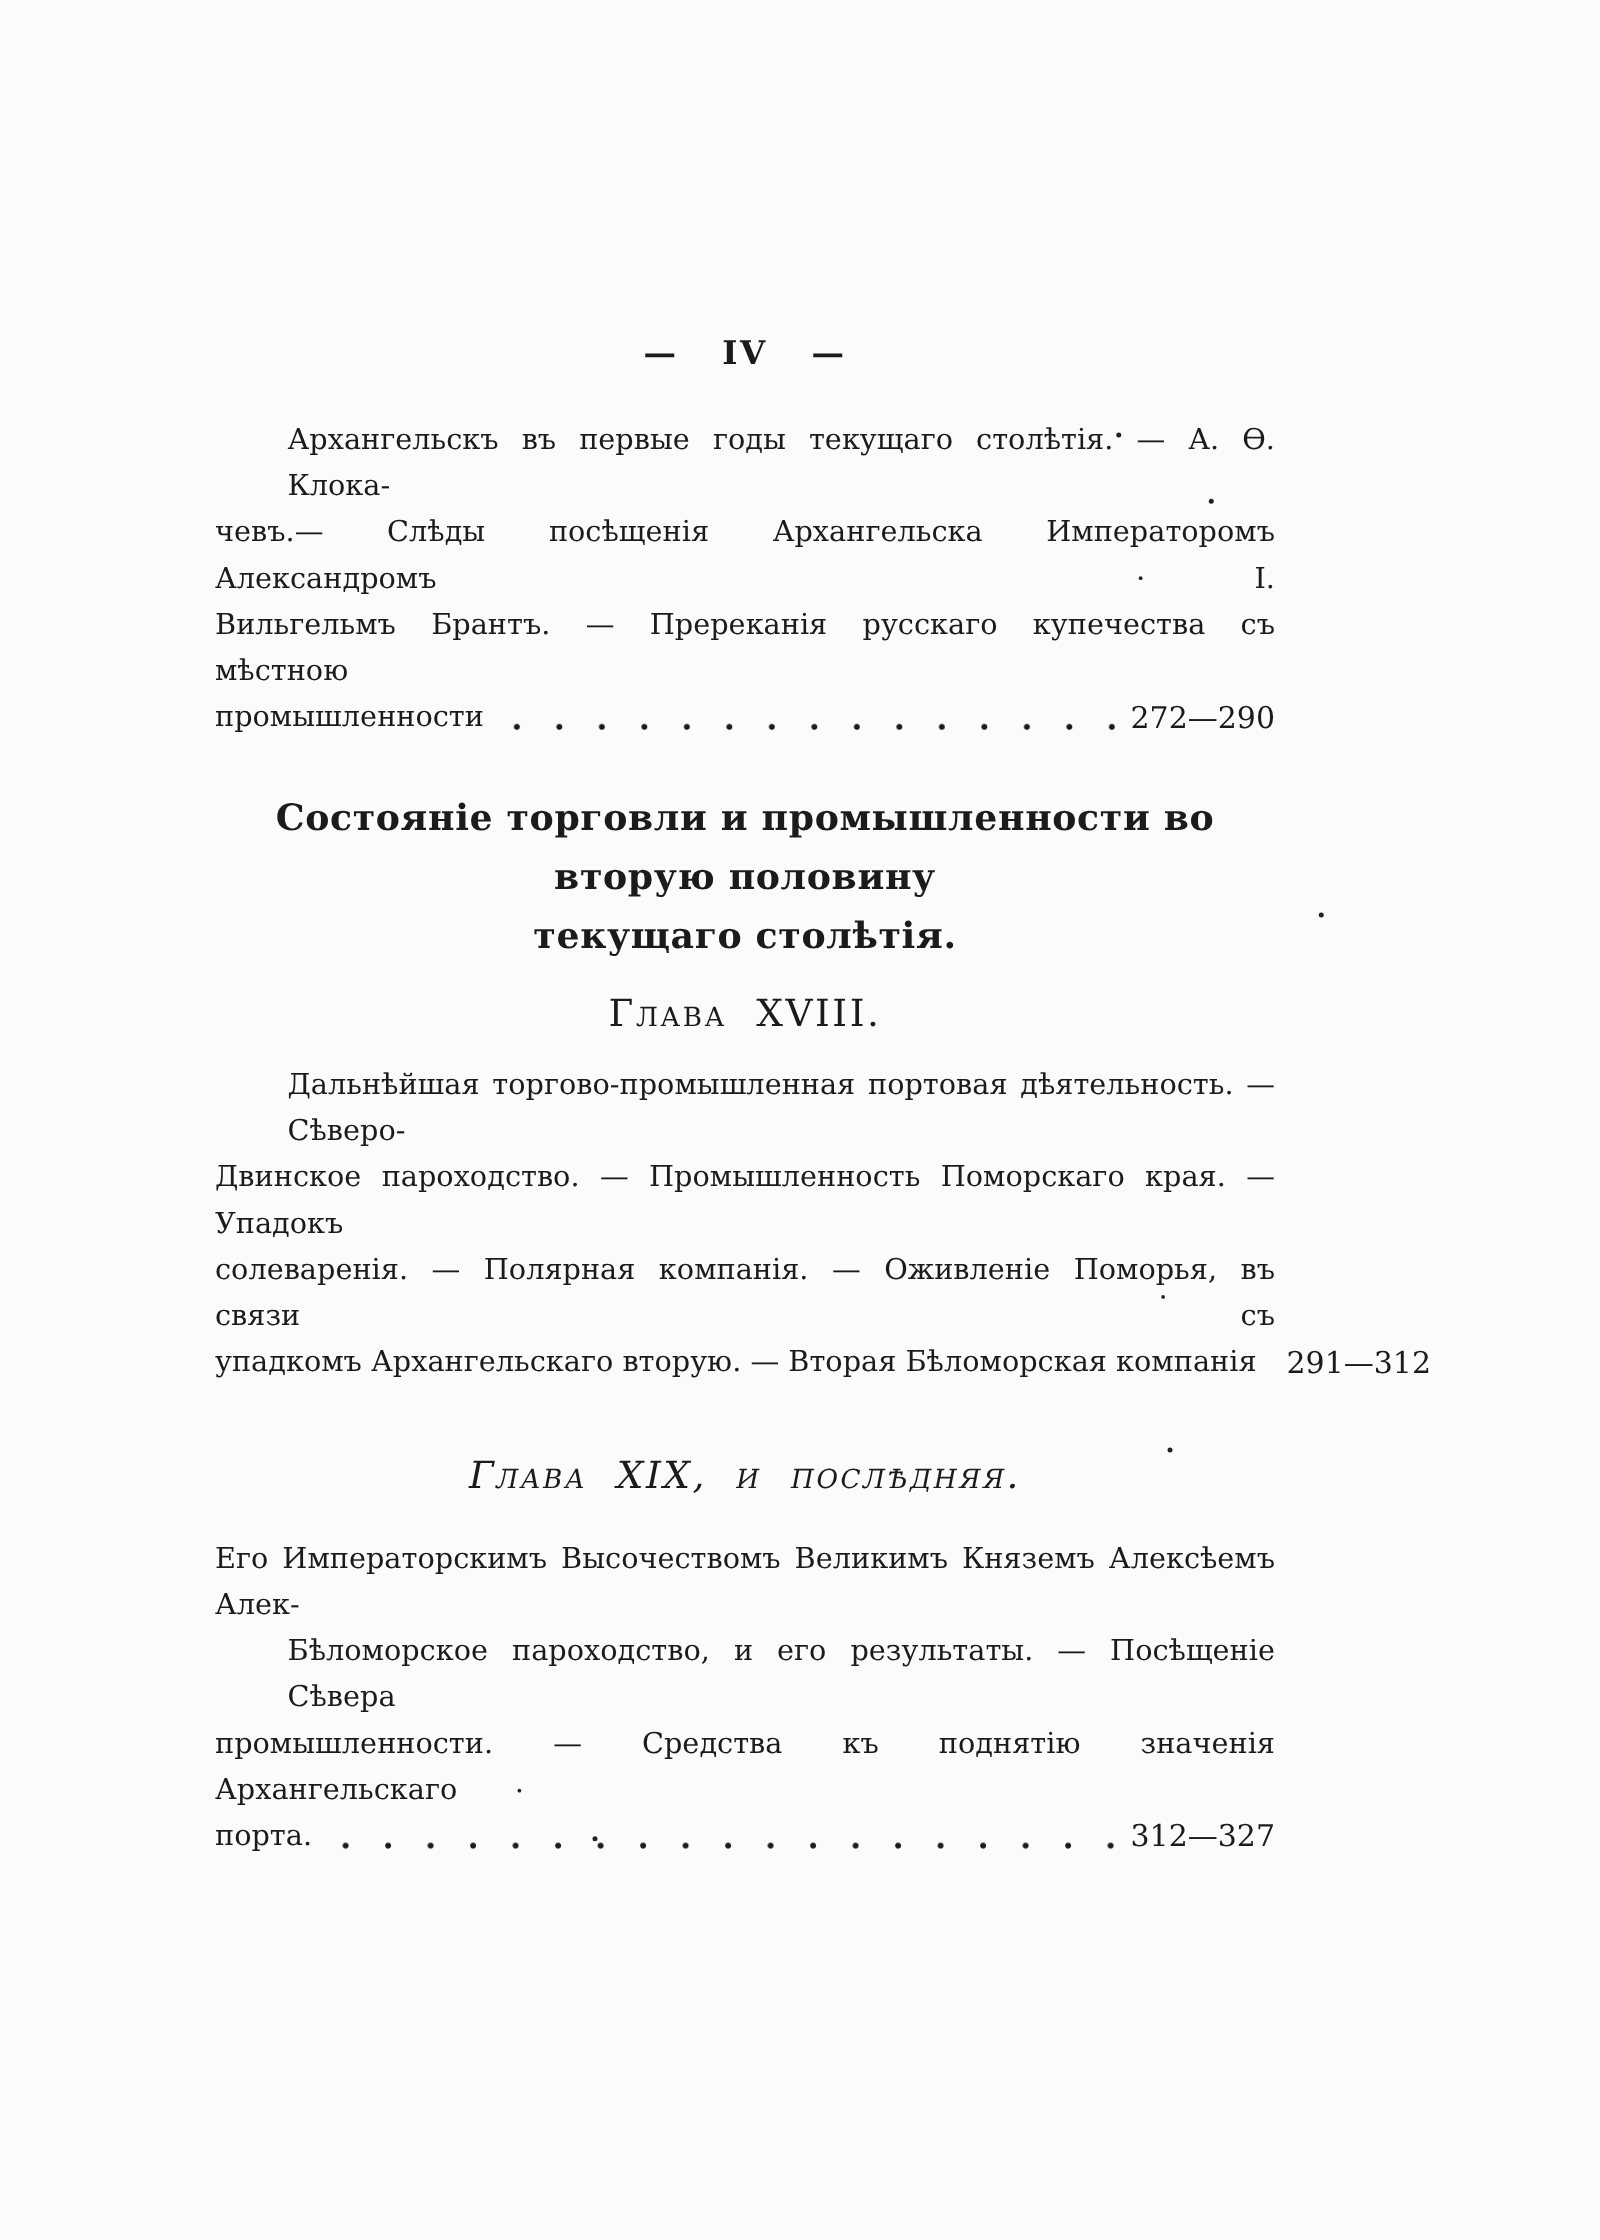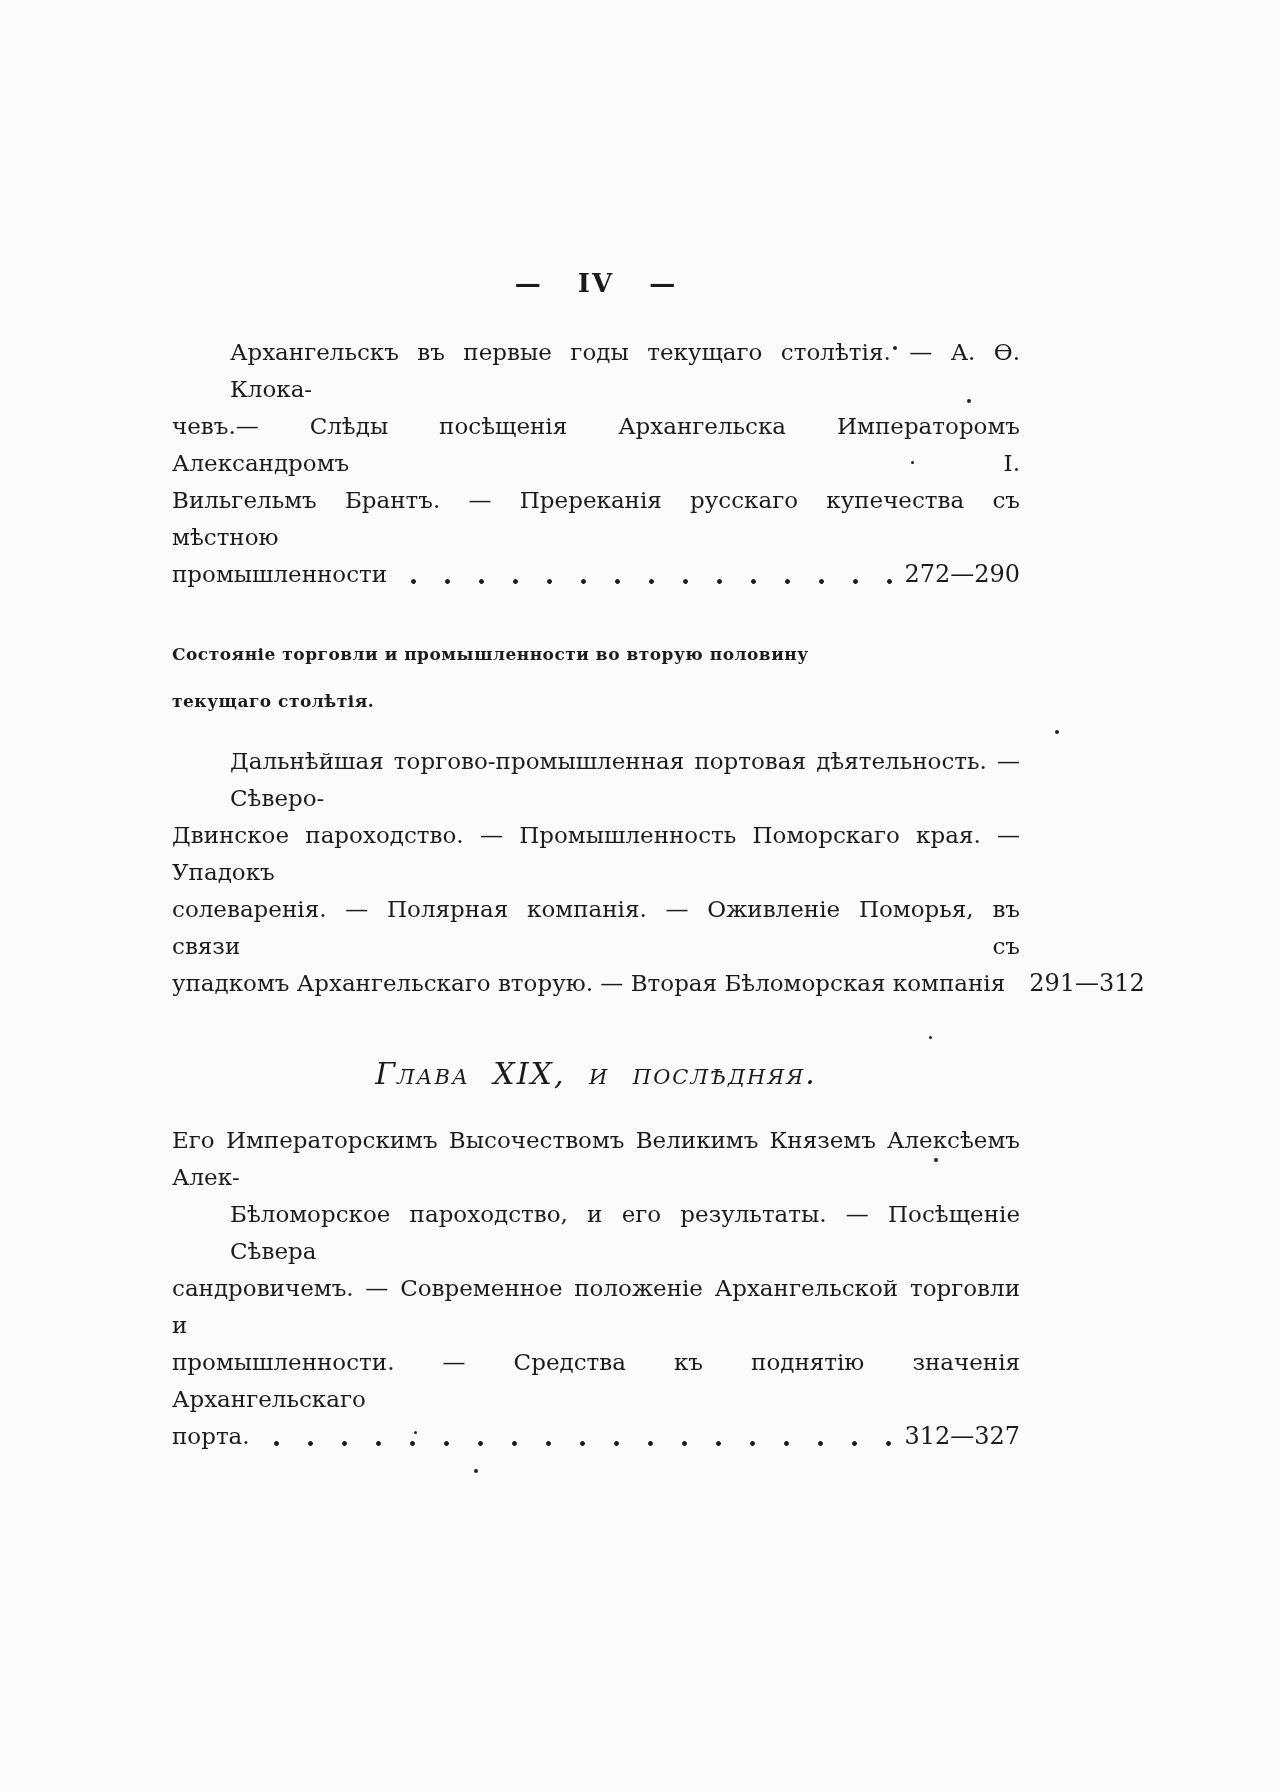--- a/index.html
+++ b/index.html
@@ -56,22 +56,23 @@
     margin-left: 14px;
     margin-right: 10px;
     background-image: radial-gradient(circle at 2.5px 2.5px, #1b1b1b 2px, rgba(0,0,0,0) 2.7px);
     background-size: 34px 5px;
     background-repeat: repeat-x;
     background-position: 10px 23px;
   }
   .pages { white-space: nowrap; font-size: 24px; }
   .part-heading {
     margin-top: 38px;
+    text-align: center;
     font-weight: 700;
-    font-size: 17px;
+    font-size: 29px;
     line-height: 47px;
     letter-spacing: 0.5px;
   }
   .speck {
     position: absolute;
     background: #222;
     border-radius: 50%;
   }
 </style>
 </head>
@@ -91,36 +92,36 @@
         <span class="leader"></span>
         <span class="pages">272—290</span>
       </div>
     </div>
 
     <div class="part-heading">
       <div>Состояніе торговли и промышленности во вторую половину</div>
       <div>текущаго столѣтія.</div>
     </div>
 
+    <h2 class="chapter-heading ch18-heading">Глава XVIII.</h2>
     <div class="entry entry-18">
       <div class="toc-line first-line">Дальнѣйшая торгово-промышленная портовая дѣятельность. — Сѣверо-</div>
       <div class="toc-line">Двинское пароходство. — Промышленность Поморскаго края. — Упадокъ</div>
       <div class="toc-line">солеваренія. — Полярная компанія. — Оживленіе Поморья, въ связи съ</div>
       <div class="leader-line">
         <span class="toc-text">упадкомъ Архангельскаго вторую. — Вторая Бѣломорская компанія</span>
         <span class="leader"></span>
         <span class="pages">291—312</span>
       </div>
     </div>
 
     <h2 class="chapter-heading ch19-heading">Глава XIX, и послѣдняя.</h2>
     <div class="entry entry-19">
       <div class="toc-line">Его Императорскимъ Высочествомъ Великимъ Княземъ Алексѣемъ Алек-</div>
       <div class="toc-line first-line">Бѣломорское пароходство, и его результаты. — Посѣщеніе Сѣвера</div>
-      <div class="toc-line">сандровичемъ. — Современное положеніе Архангельской торговли и</div>
       <div class="toc-line">промышленности. — Средства къ поднятію значенія Архангельскаго</div>
       <div class="leader-line">
         <span class="toc-text">порта.</span>
         <span class="leader"></span>
         <span class="pages">312—327</span>
       </div>
     </div>
 
   </div>
 

